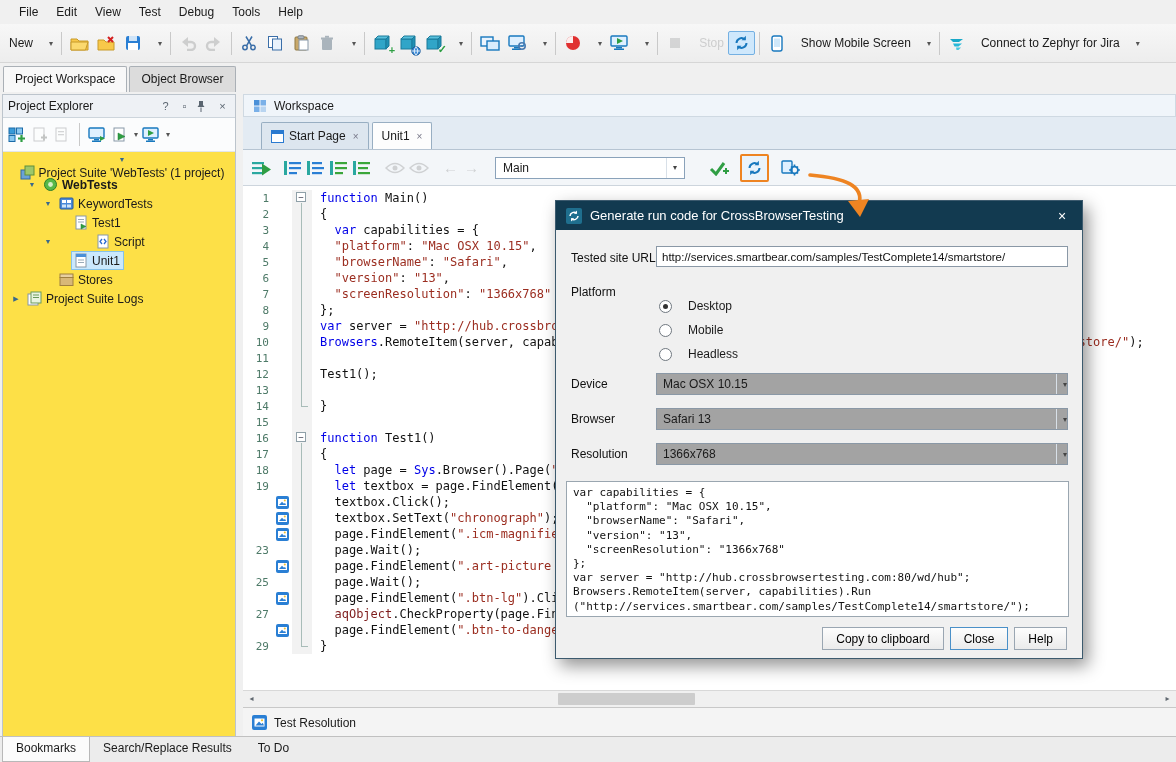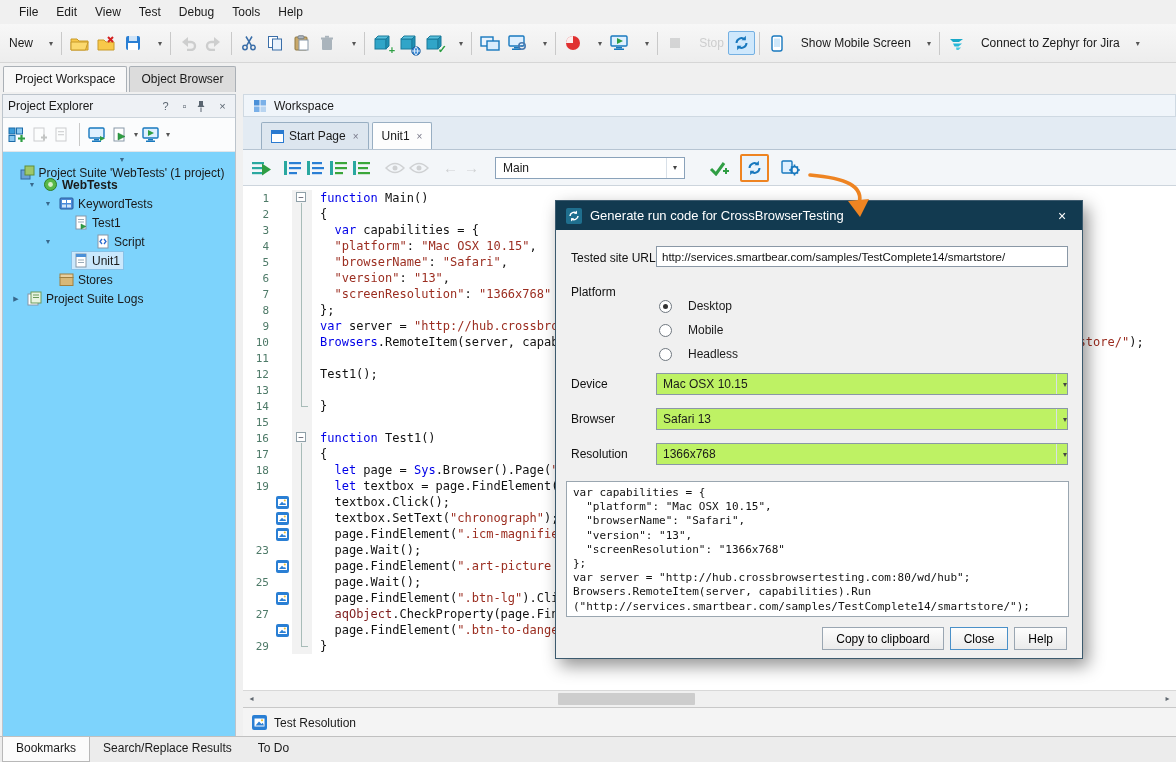--- a/index.html
+++ b/index.html
@@ -21,21 +21,21 @@
   .hlt{background:#cfe8fc;border:1px solid #74b0e2;border-radius:2px;padding:2px 3px}
   .stopsq{width:10px;height:10px;background:#aab2ba}
   .graytxt{color:#9aa2aa}
 
   
   .doctabs{position:absolute;top:62px;left:0;right:0;height:30px;display:flex;align-items:flex-end;padding-left:3px;gap:2px}
   .dtab{height:25px;line-height:24px;padding:0 11px;background:#dcdcdc;border:1px solid #aab0b6;border-bottom:none;border-radius:2px 2px 0 0}
   .dtab.active{background:#f8f8f8}
 
   
-  .leftpanel{position:absolute;left:2px;top:94px;width:234px;bottom:25px;background:#7dd3fc;border:1px solid #bcc4cc;box-sizing:border-box}
+  .leftpanel{position:absolute;left:2px;top:94px;width:234px;bottom:25px;background:#fde047;border:1px solid #bcc4cc;box-sizing:border-box}
   .pehead{height:22px;background:#eef1f5;border-bottom:1px solid #cdd5dc;display:flex;align-items:center;gap:4px;padding:0 5px}
   .pehead .ptitle{flex:1}
   .peico{color:#5a6570;font-size:11px;width:15px;text-align:center;line-height:15px}
   .petoolbar{height:33px;display:flex;align-items:center;gap:4px;padding:0 5px;border-bottom:1px solid #e2e6ea;background:#fbfcfd}
   .tree{position:absolute;top:57px;left:0;right:0;bottom:0;padding-top:4px;overflow:hidden}
   .trow{height:19px;display:flex;align-items:center;white-space:nowrap}
   .exp{width:14px;font-size:7px;color:#38688c;text-align:center;flex:none}
   .itemwrap{display:flex;align-items:center;gap:4px;padding:1px 3px;border:1px solid transparent}
   .trow.sel .itemwrap{background:#cbe8fc;border-color:#86c2e8}
   .tlabel.b{font-weight:bold}
@@ -84,21 +84,21 @@
   
   .dialog{position:absolute;left:555px;top:200px;width:528px;height:459px;background:#f0f0f0;border:1px solid #3c5a6e;box-shadow:5px 7px 16px rgba(0,0,0,.42);z-index:40;box-sizing:border-box}
   .dtitle{height:29px;background:#123a50;display:flex;align-items:center;gap:8px;padding:0 10px;color:#fff;font-size:13px}
   .dclose{margin-left:auto;color:#fff;font-size:14px;width:20px;text-align:center}
   .dl{position:absolute;left:15px;color:#111}
   .durl{position:absolute;left:100px;top:45px;width:412px;height:21px;border:1px solid #8a98a6;background:#fff;font:11.5px "Liberation Sans",sans-serif;padding:0 5px;box-sizing:border-box;color:#111}
   .dradios{position:absolute;left:103px;top:93px}
   .radio{display:flex;align-items:center;gap:16px;height:24px}
   .rdot{width:13px;height:13px;border-radius:50%;border:1px solid #707880;background:#fff;position:relative;box-sizing:border-box}
   .radio.sel .rdot:after{content:"";position:absolute;left:3px;top:3px;right:3px;bottom:3px;border-radius:50%;background:#333}
-  .dsel{position:absolute;left:100px;width:412px;height:22px;background:#bef264;border:1px solid #8a98a6;display:flex;align-items:center;padding:0 0 0 6px;box-sizing:border-box}
+  .dsel{position:absolute;left:100px;width:412px;height:22px;background:#a3a3a3;border:1px solid #8a98a6;display:flex;align-items:center;padding:0 0 0 6px;box-sizing:border-box}
   .dcodebox{position:absolute;left:10px;top:280px;width:503px;height:136px;background:#fff;border:1px solid #9aa6b0;padding:4px 6px;font:11px/14.2px "DejaVu Sans Mono",monospace;box-sizing:border-box;color:#111;overflow:hidden;white-space:pre}
   .dbuttons{position:absolute;right:15px;bottom:8px;display:flex;gap:6px}
   .dbtn{height:23px;padding:0 13px;background:linear-gradient(#fdfdfd,#ebebeb);border:1px solid #9aa6b2;font:12px "Liberation Sans",sans-serif;display:flex;align-items:center}
   .dbtn.def{border-color:#4a90c8}
 
   
   .callout-arrow{position:absolute;left:800px;top:162px;z-index:60}
 </style>
 </head>
 <body>

